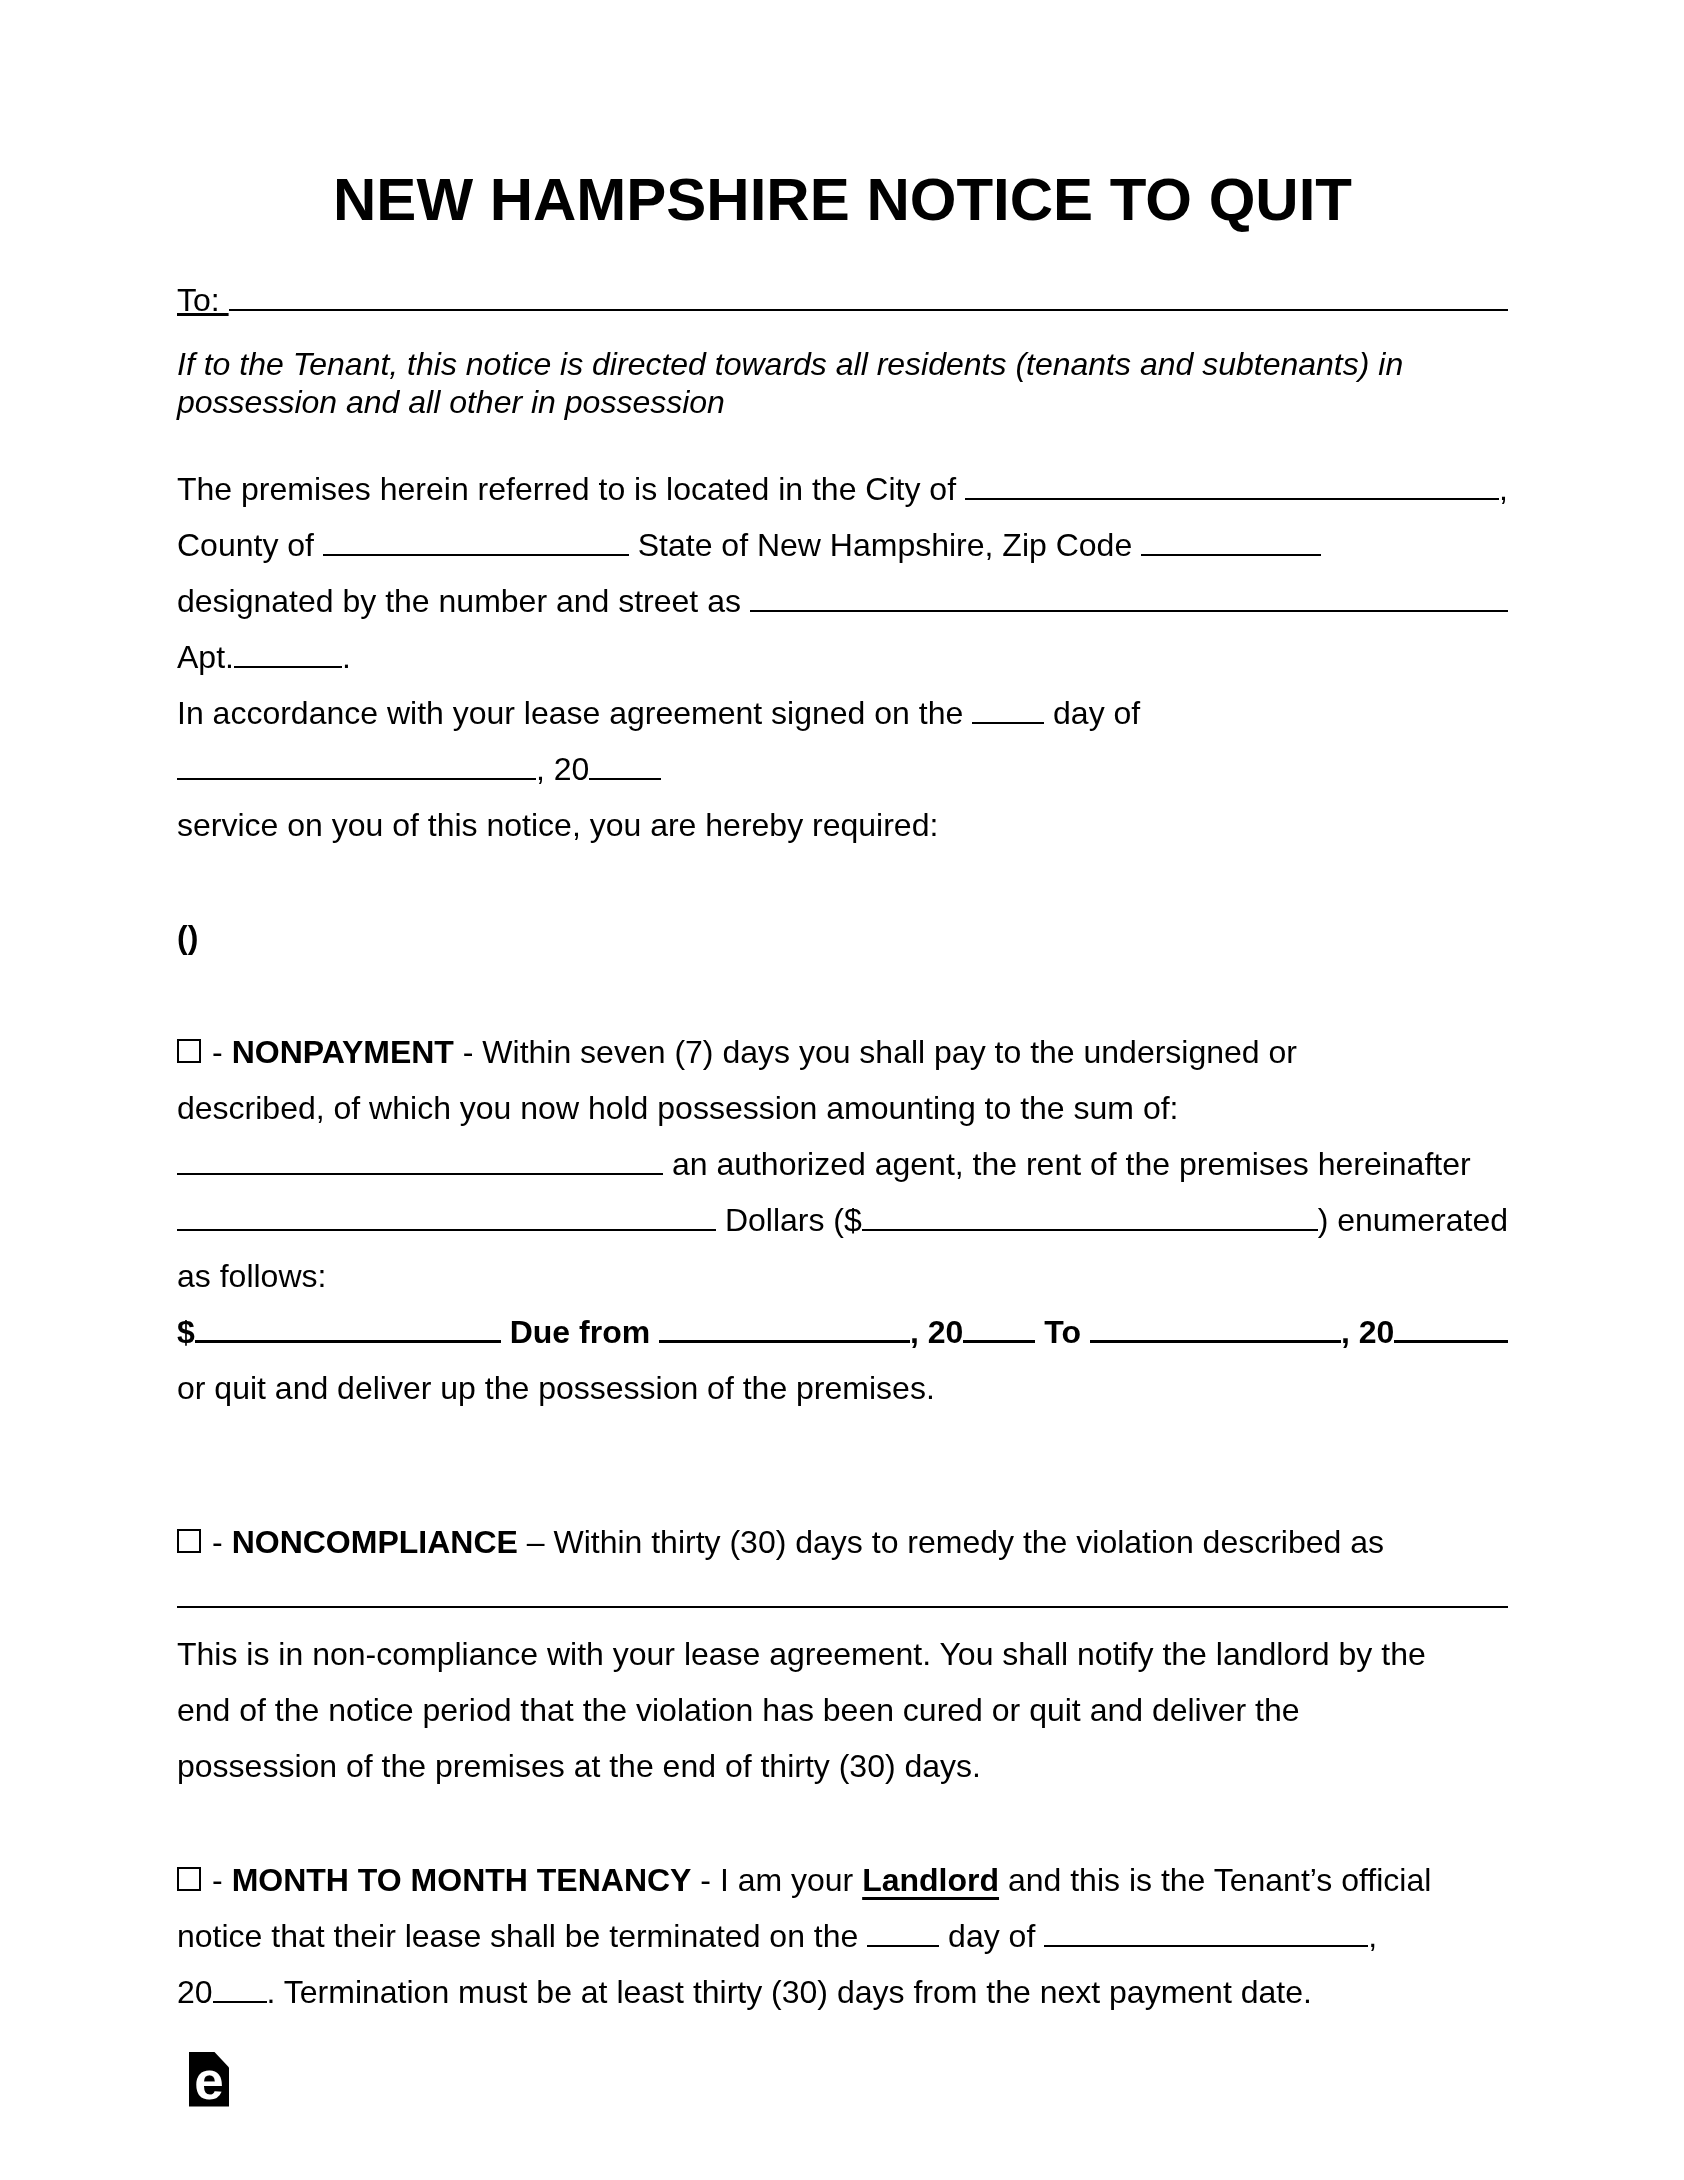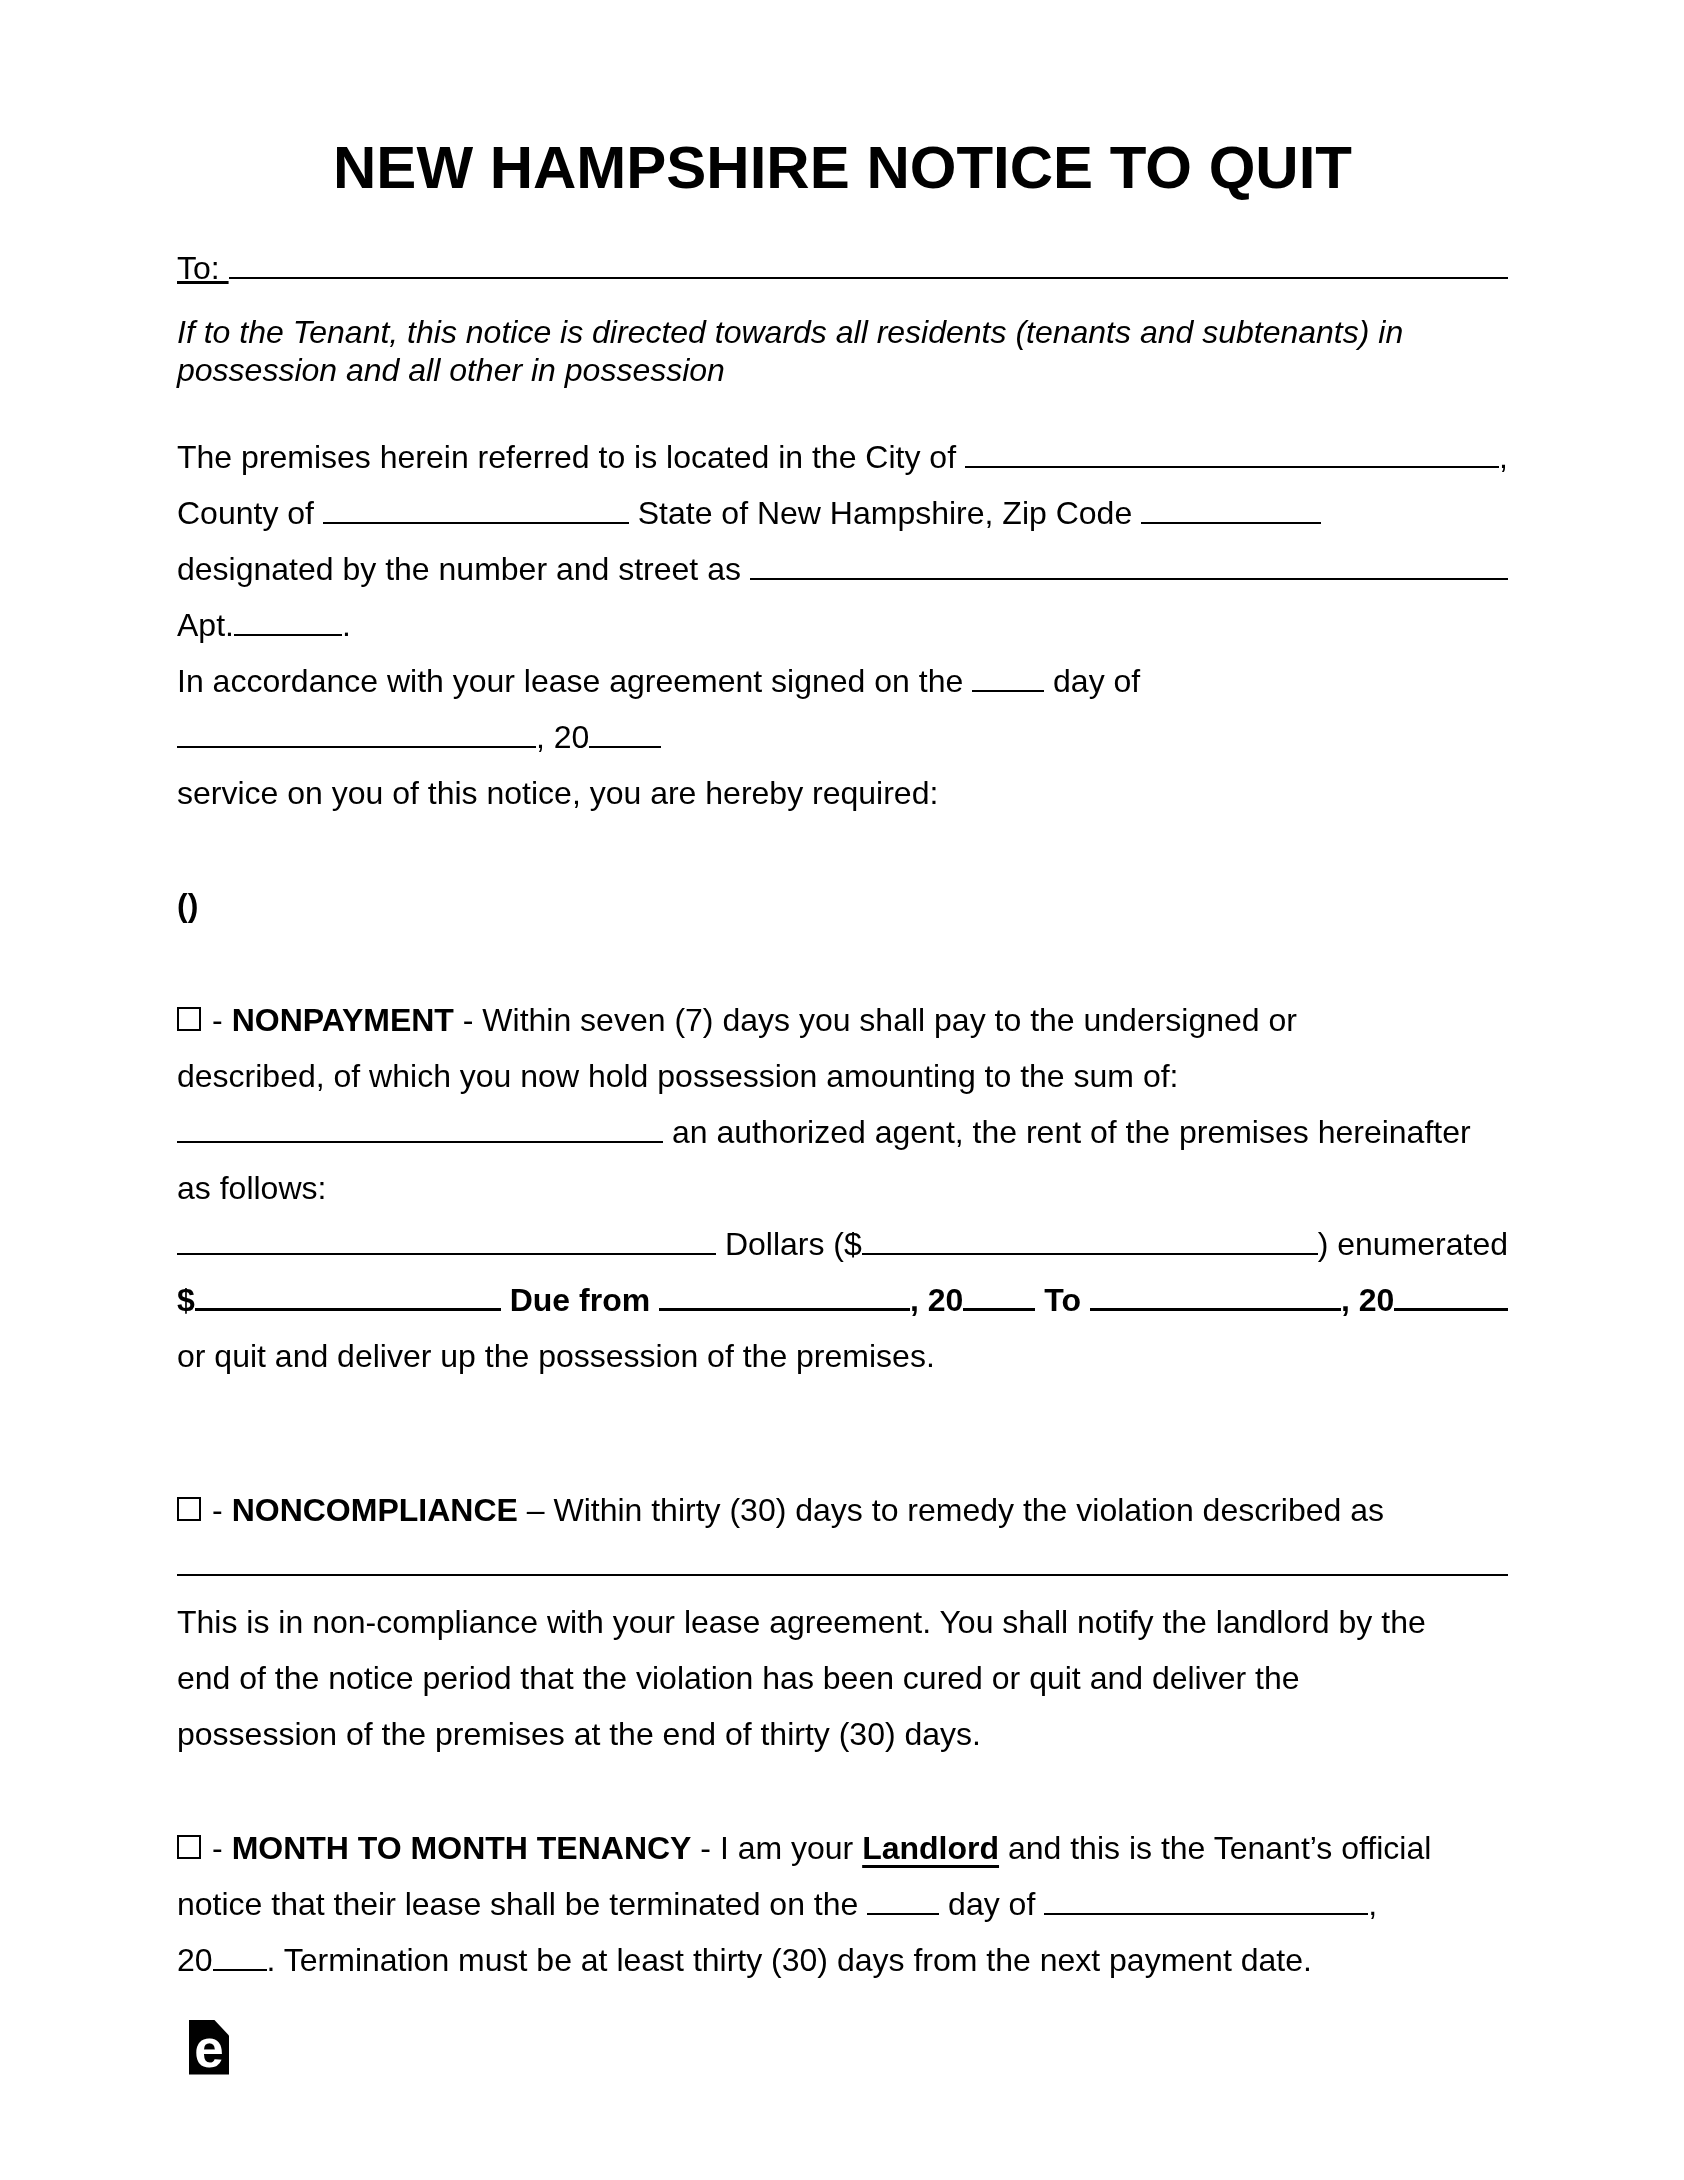--- a/index.html
+++ b/index.html
@@ -37,21 +37,21 @@
   .blank.bold{border-bottom-width:3.4px;}
   .blank.fill{flex:1 1 auto;}
   .checkbox{
     display:inline-block;
     width:19.6px;height:19.6px;
     border:2.6px solid #000;
     background:#ffffff;
     margin-right:2.6px;
   }
   
-  .b-title .ln{height:65px;line-height:65px;justify-content:center;}
+  .b-title .ln{height:65px;line-height:65px;justify-content:center;margin-top:32px;}
   .b-title .t{font-weight:bold;font-size:60px;letter-spacing:0px;}
   .b-to{margin-top:40px;text-decoration:underline;}
   .b-tenant-notice{margin-top:17px;font-style:italic;}
   .b-tenant-notice .ln{height:38px;line-height:38px;}
   .b-premises{margin-top:40px;text-align:center;}
   .b-accordance{margin-top:0;}
   .b-check-instruction{margin-top:56px;}
   .b-nonpayment{margin-top:59px;}
   .b-noncompliance{margin-top:98px;}
   .b-month-to-month{margin-top:58px;}
@@ -99,22 +99,22 @@
       <div class="ln"><span class="blank" style="width: 359px;"></span><span class="t">, 20</span><span class="blank" style="width: 72px;"></span></div>
       <div class="ln"><span class="t">service on you of this notice, you are hereby required:</span></div>
     </div>
     <div class="block b-check-instruction">
       <div class="ln"><span class="t b">(</span><span class="t b">)</span></div>
     </div>
     <div class="block b-nonpayment">
       <div class="ln"><span class="checkbox"></span><span class="t"> - </span><span class="t b">NONPAYMENT</span><span class="t"> - Within seven (7) days you shall pay to the undersigned or</span></div>
       <div class="ln"><span class="t">described, of which you now hold possession amounting to the sum of:</span></div>
       <div class="ln"><span class="blank" style="width: 486px;"></span><span class="t"> an authorized agent, the rent of the premises hereinafter</span></div>
+      <div class="ln"><span class="blank" style="width: 539px;"></span><span class="t"> Dollars ($</span><span class="blank fill"></span><span class="t">) enumerated</span></div>
       <div class="ln"><span class="t">as follows:</span></div>
-      <div class="ln"><span class="blank" style="width: 539px;"></span><span class="t"> Dollars ($</span><span class="blank fill"></span><span class="t">) enumerated</span></div>
       <div class="ln"><span class="t b">$</span><span class="blank bold" style="width: 306px;"></span><span class="t b"> Due from </span><span class="blank bold" style="width: 251px;"></span><span class="t b">, 20</span><span class="blank bold" style="width: 72px;"></span><span class="t b"> To </span><span class="blank bold" style="width: 251px;"></span><span class="t b">, 20</span><span class="blank fill bold"></span></div>
       <div class="ln"><span class="t">or quit and deliver up the possession of the premises.</span></div>
     </div>
     <div class="block b-noncompliance">
       <div class="ln"><span class="checkbox"></span><span class="t"> - </span><span class="t b">NONCOMPLIANCE</span><span class="t"> – Within thirty (30) days to remedy the violation described as</span></div>
       <div class="ln"><span class="blank fill"></span></div>
       <div class="ln"><span class="t">This is in non-compliance with your lease agreement. You shall notify the landlord by the</span></div>
       <div class="ln"><span class="t">end of the notice period that the violation has been cured or quit and deliver the</span></div>
       <div class="ln"><span class="t">possession of the premises at the end of thirty (30) days.</span></div>
     </div>

